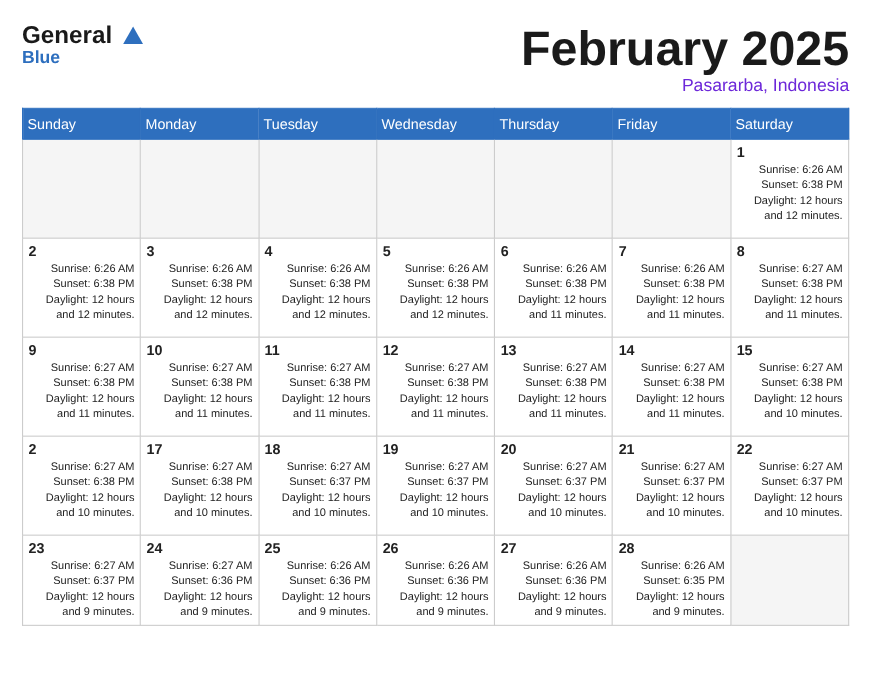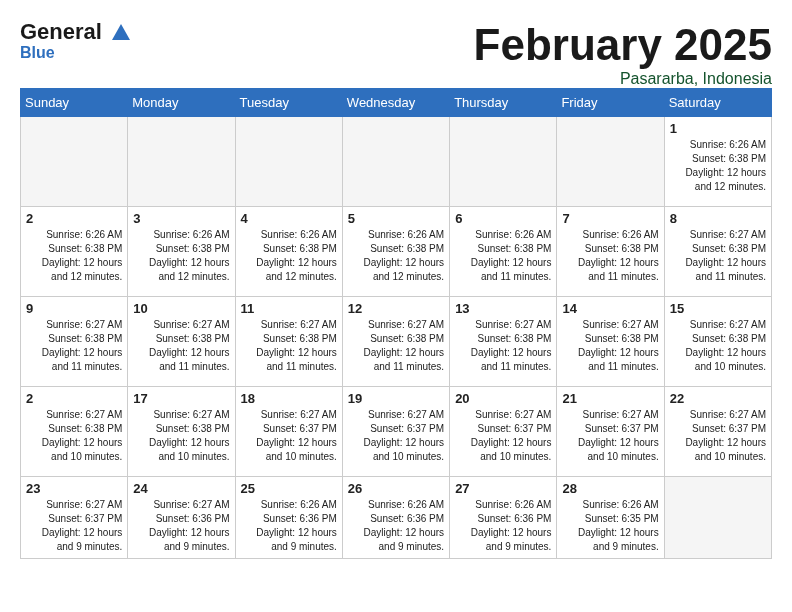--- a/index.html
+++ b/index.html
@@ -7,37 +7,37 @@
       font-family: Arial, sans-serif;
       background: #fff;
       width: 792px;
       min-height: 612px;
       padding: 20px;
     }
     .header {
       display: flex;
       justify-content: space-between;
       align-items: flex-start;
-      margin-bottom: 0;
+      margin-bottom: 10px;
     }
     .logo {
       display: flex;
       align-items: center;
     }
     .title-block {
       text-align: right;
     }
     .month-title {
       font-size: 44px;
       font-weight: bold;
       color: #1a1a1a;
     }
     .subtitle {
       font-size: 16px;
-      color: #14532d;
+      color: #6d28d9;
     }
     .calendar {
       width: 100%;
       border-collapse: collapse;
       table-layout: fixed;
     }
     .calendar th {
       background: #2e6fbe;
       color: #fff;
       font-size: 13px;

